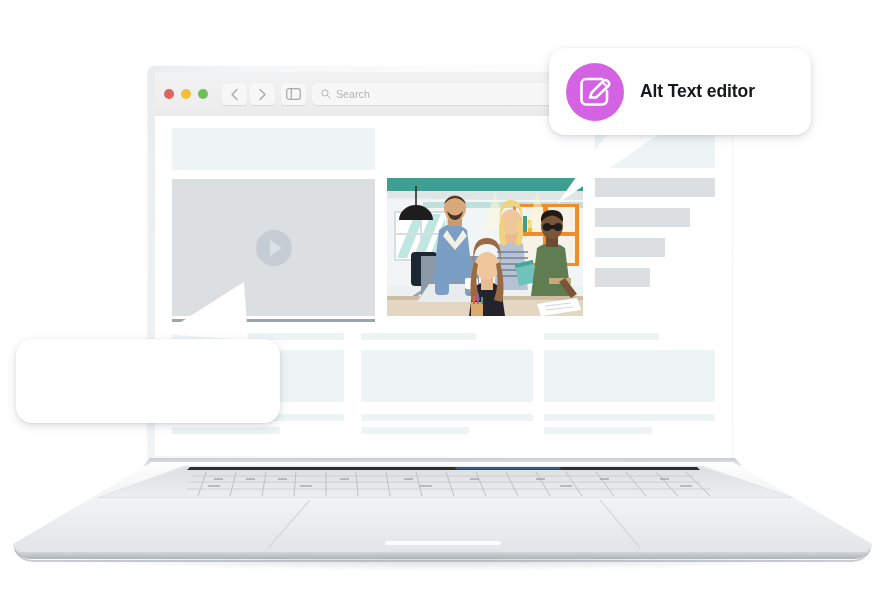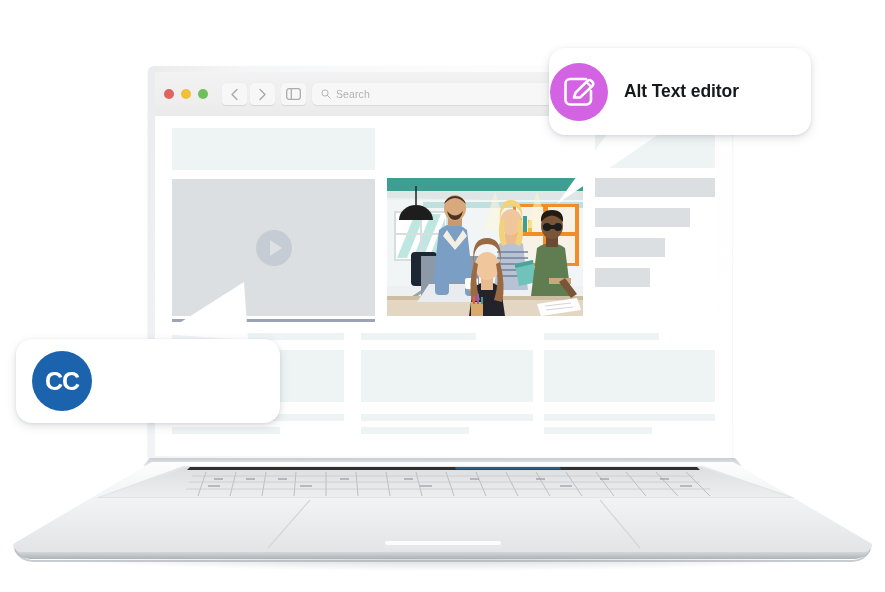--- a/index.html
+++ b/index.html
@@ -192,21 +192,21 @@
   .badge {
     border-radius: 50%;
     display: flex; align-items: center; justify-content: center;
     flex: none;
   }
 
   
   #alt-bubble {
     left: 549px; top: 48px;
     width: 262px; height: 87px;
-    padding-left: 1px;
+    padding-left: 17px;
     box-sizing: border-box;
   }
   #alt-bubble .badge {
     width: 58px; height: 58px;
     background: #d463e3;
     margin-right: 16px;
   }
   
   #alt-tail {
     position: absolute;
@@ -562,18 +562,15 @@
     <span class="bubble-label">Alt Text editor</span>
   </div>
 
   <div id="cc-tail">
     <svg width="106" height="72" viewBox="0 0 106 72">
       <polygon points="82,0 86,58 0,52" fill="#ffffff"></polygon>
     </svg>
   </div>
 
   <div class="bubble" id="cc-bubble">
-    <div class="badge">
-      <span class="cc-text">CC</span>
-    </div>
   </div>
 
 </div>
 
 </body></html>

